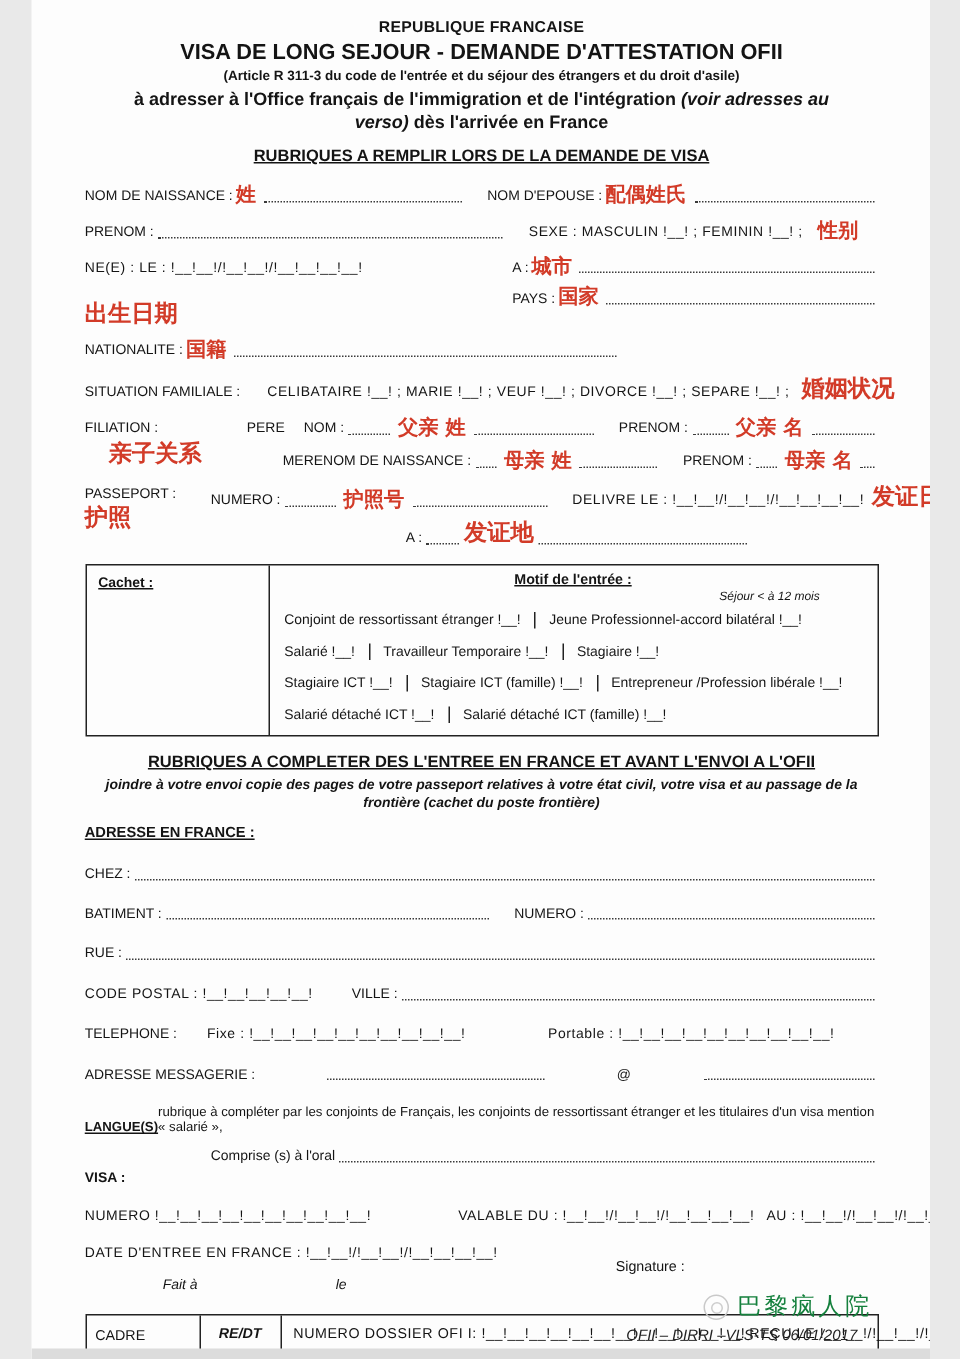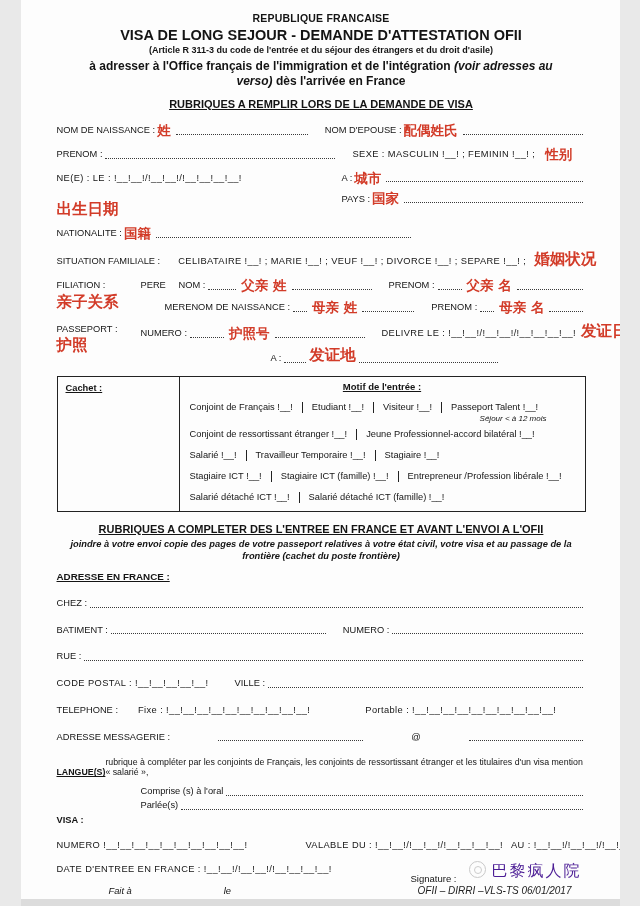--- a/index.html
+++ b/index.html
@@ -39,22 +39,22 @@
   .sep { border-left:1.1px solid #222; height:11px; margin:0 9px; }
   .note-row { display:flex; justify-content:flex-end; font-size:8px; font-style:italic;
               padding-right:28px; margin-top:1px; }
   .sub2 { font-size:9.3px; font-weight:700; font-style:italic; margin:3px auto 0; max-width:560px; line-height:1.3; }
   
   .otable { display:flex; border:1.6px solid #222; margin-top:14px; font-size:9.5px; }
   .otable .o1 { flex:0 0 76px; padding:7px 4px 12px 6px; border-right:1.2px solid #222; line-height:1.4; }
   .otable .o2 { flex:0 0 54px; border-right:1.2px solid #222; display:flex; justify-content:center;
                 padding-top:7px; font-weight:700; font-style:italic; }
   .otable .o3 { flex:1; padding:7px 6px 12px 8px; white-space:nowrap; }
-  .wm { position:absolute; right:38px; bottom:24px; display:flex; 
-        color:#4c1d95; font-size:16px; letter-spacing:2px;
+  .wm { position:absolute; right:38px; bottom:24px; display:flex; align-items:center;
+        color:#15803d; font-size:16px; letter-spacing:2px;
         font-family:"DejaVu Sans","Liberation Sans",sans-serif; }
   .wm-logo { width:17px; height:17px; border:1.6px solid #c9c9c9; border-radius:50%;
              margin-right:6px; position:relative; }
   .wm-logo::after { content:""; position:absolute; left:4px; top:4px; width:6px; height:6px;
                     border:1.2px solid #cdcdcd; border-radius:50%; }
   .ref { position:absolute; right:48px; bottom:10px; font-size:10px; font-style:italic; color:#222; }
   .bottom-strip { position:absolute; left:0; bottom:0; width:100%; height:7px; background:#dcdcdc; }
   .indent { margin-left:84px; }
   .sig { font-size:9.5px; }
 </style>
@@ -116,23 +116,23 @@
   <div class="row">
     <span class="lbl">SITUATION FAMILIALE :</span>
     <span class="gap" style="width:18px;"></span>
     <span class="lbl boxes">CELIBATAIRE !__! ; MARIE !__! ; VEUF !__! ; DIVORCE !__! ; SEPARE !__! ;</span>
     <span class="cn cn-big" style="margin-left:8px;">婚姻状况</span>
   </div>
 
   <div class="row" style="align-items:flex-start;">
     <div style="flex:0 0 84px;">
       <div class="lbl">FILIATION :</div>
-      <div class="cn cn-big" style="margin-top:4px;">亲子关系</div>
-    </div>
-    <div style="flex:1;">
+      <div class="cn cn-big" style="margin-top:4px;margin-left:16px;">亲子关系</div>
+    </div>
+    <div style="flex:1;margin-left:24px;">
       <div class="row" style="margin-top:0;">
         <span class="lbl" style="flex:0 0 38px;">PERE</span>
         <span class="lbl">NOM :</span>
         <span class="dots" style="flex:0 0 28px;"></span>
         <span class="cn cn-inline">父亲 姓</span>
         <span class="dots" style="flex:0 0 80px;"></span>
         <span class="gap"></span>
         <span class="lbl">PRENOM :</span>
         <span class="dots" style="flex:0 0 24px;"></span>
         <span class="cn cn-inline">父亲 名</span>
@@ -176,29 +176,20 @@
       </div>
     </div>
   </div>
 
   <div class="ctable">
     <div class="c2">
       <span class="b u">Cachet :</span>
     </div>
     <div class="c3">
       <div class="center b u" style="font-size:9.5px;">Motif de l'entrée :</div>
-      <div class="mrow">
-        <span>Conjoint de Français  !__!</span>
-          <span class="sep"></span>
-        <span>Etudiant  !__!</span>
-          <span class="sep"></span>
-        <span>Visiteur  !__!</span>
-          <span class="sep"></span>
-        <span>Passeport Talent  !__!</span>
-      </div>
       <div class="note-row">
           <span>Séjour &lt; à 12 mois</span>
         </div>
       <div class="mrow" style="margin-top:6px;">
         <span>Conjoint de ressortissant étranger  !__!</span>
           <span class="sep"></span>
         <span>Jeune Professionnel-accord bilatéral  !__!</span>
       </div>
       <div class="mrow">
         <span>Salarié  !__!</span>
@@ -269,24 +260,20 @@
     <span class="dots"></span>
   </div>
 
   <div class="row" style="margin-top:15px; font-size:8.8px;">
     <span class="b u lbl">LANGUE(S)</span>
     <span> rubrique à compléter par les conjoints de Français, les conjoints de ressortissant étranger et les titulaires d'un visa  mention « salarié »,</span>
   </div>
 
   <div class="row indent" style="margin-top:9px;">
     <span class="lbl">Comprise (s) à l'oral</span>
-    <span class="dots"></span>
-  </div>
-  <div class="row indent" style="margin-top:3px;">
-    <span class="lbl">Parlée(s)</span>
     <span class="dots"></span>
   </div>
 
   <div class="row" style="margin-top:4px;">
     <span class="b lbl">VISA :</span>
   </div>
 
   <div class="row" style="margin-top:14px;">
     <span class="lbl boxes">NUMERO !__!__!__!__!__!__!__!__!__!__!</span>
     <span class="gap" style="width:58px;"></span>

